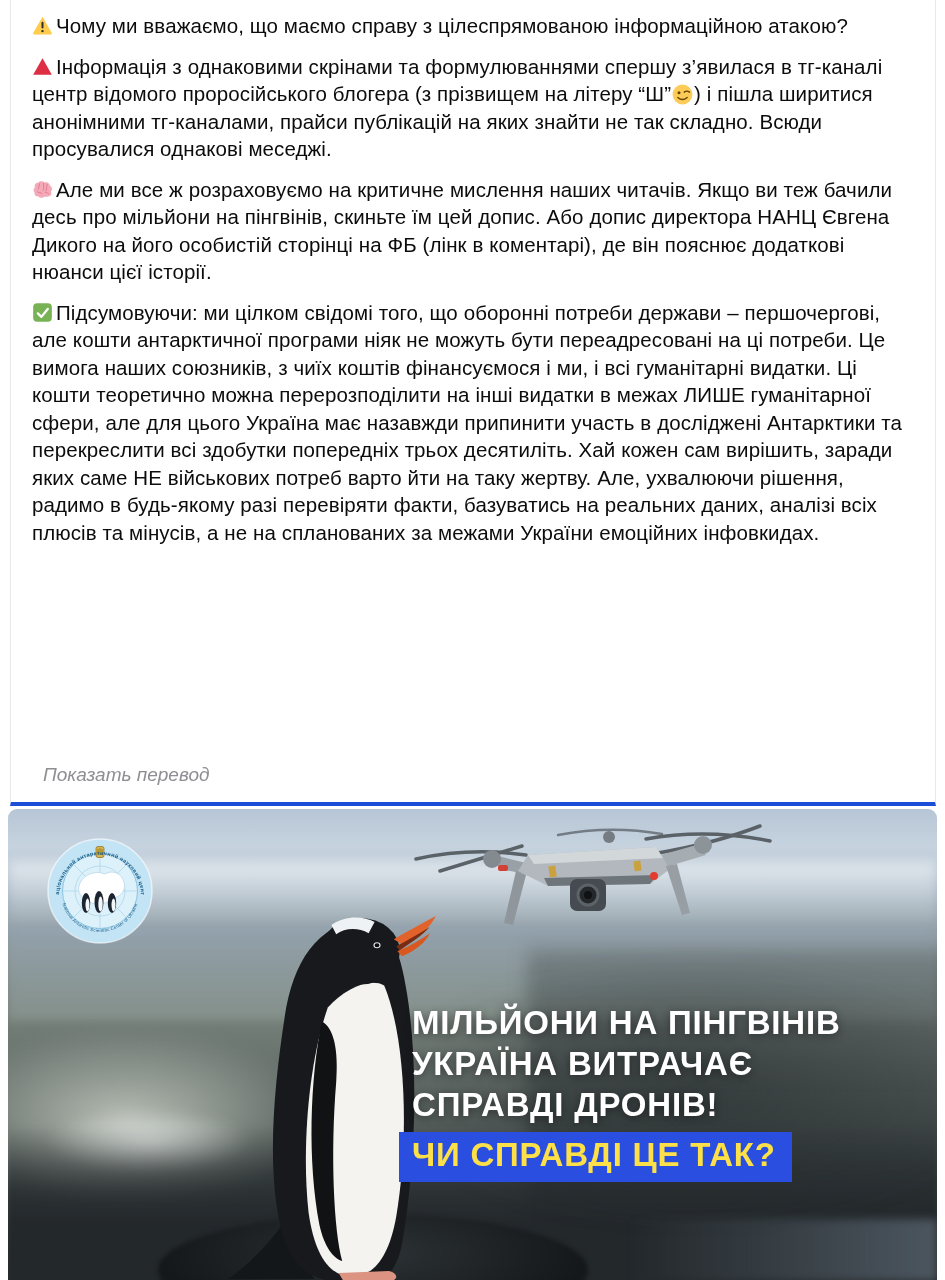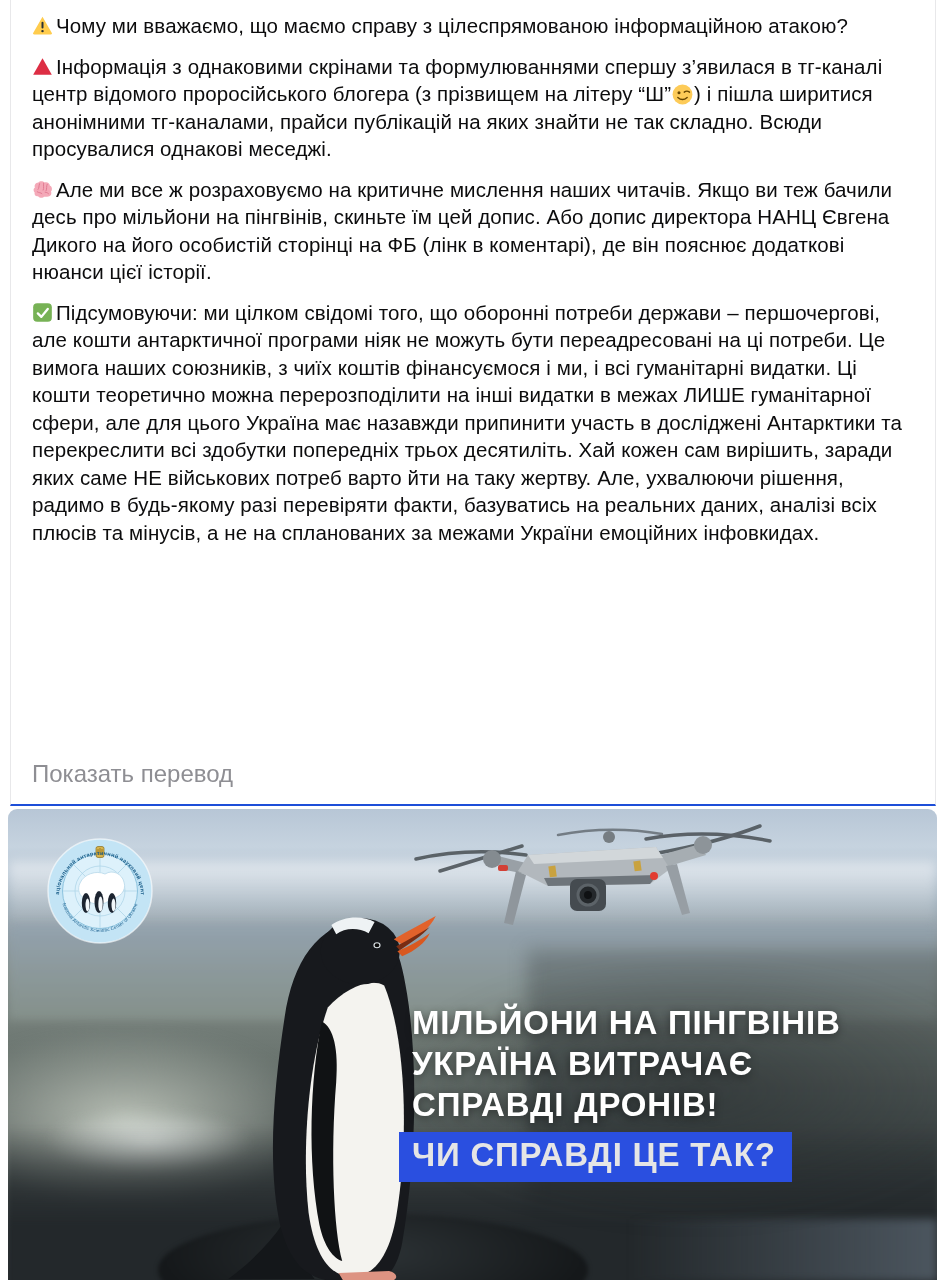--- a/index.html
+++ b/index.html
@@ -6,42 +6,43 @@
   body{width:945px;height:1280px;overflow:hidden;font-family:"Liberation Sans",sans-serif;position:relative;}
 
   
   .post-column{
     box-sizing:border-box;
     margin:0 9px 0 10px;
     height:806px;
     background:#fff;
     border-left:1px solid #e8e8ea;
     border-right:1px solid #e8e8ea;
-    border-bottom:2px solid #1d4ed8;
+    border-bottom:4px solid #1d4ed8;
     position:relative;
     overflow:hidden;
   }
   .post-text{padding:12px 16px 0 21px;}
   .para{
     margin:0 0 13px 0;
     font-size:20.5px;
     line-height:27.5px;
     color:#0c0c0d;
     letter-spacing:.1px;
   }
   .emoji-wrap{display:inline-block;vertical-align:-3px;margin-right:3px;line-height:0;}
   .emoji-wrap svg{width:21px;height:21px;}
   .emoji-wrap.inline{margin:0 1px;vertical-align:-4px;}
   .translate{
-    position:absolute;left:21px;bottom:8px;right:16px;
+    position:absolute;left:32px;bottom:8px;right:16px;
     background:#fff;
     padding:6px 0 8px 0;
     color:#8e8e93;
-    font-size:24px;
+    font-size:19px;
     cursor:pointer;
+    font-style:italic;
   }
 
   
   .photo{
     position:relative;
     margin:3px 8px 0 8px;
     height:472px;
     border-radius:9px 9px 0 0;
     overflow:hidden;
     background:linear-gradient(180deg,
@@ -86,21 +87,21 @@
     letter-spacing:.8px;
     text-shadow:0 2px 8px rgba(0,0,0,.45);
     white-space:nowrap;
   }
   .headline-banner{
     display:inline-block;
     margin-top:7px;
     margin-left:-13px;
     padding:4px 16px 8px 13px;
     background:#2a4fe0;
-    color:#e5e5e5;
+    color:#fde047;
     font-size:33px;
     line-height:38px;
     font-weight:700;
     letter-spacing:.8px;
     white-space:nowrap;
   }
 </style>
 </head>
 <body>
 

